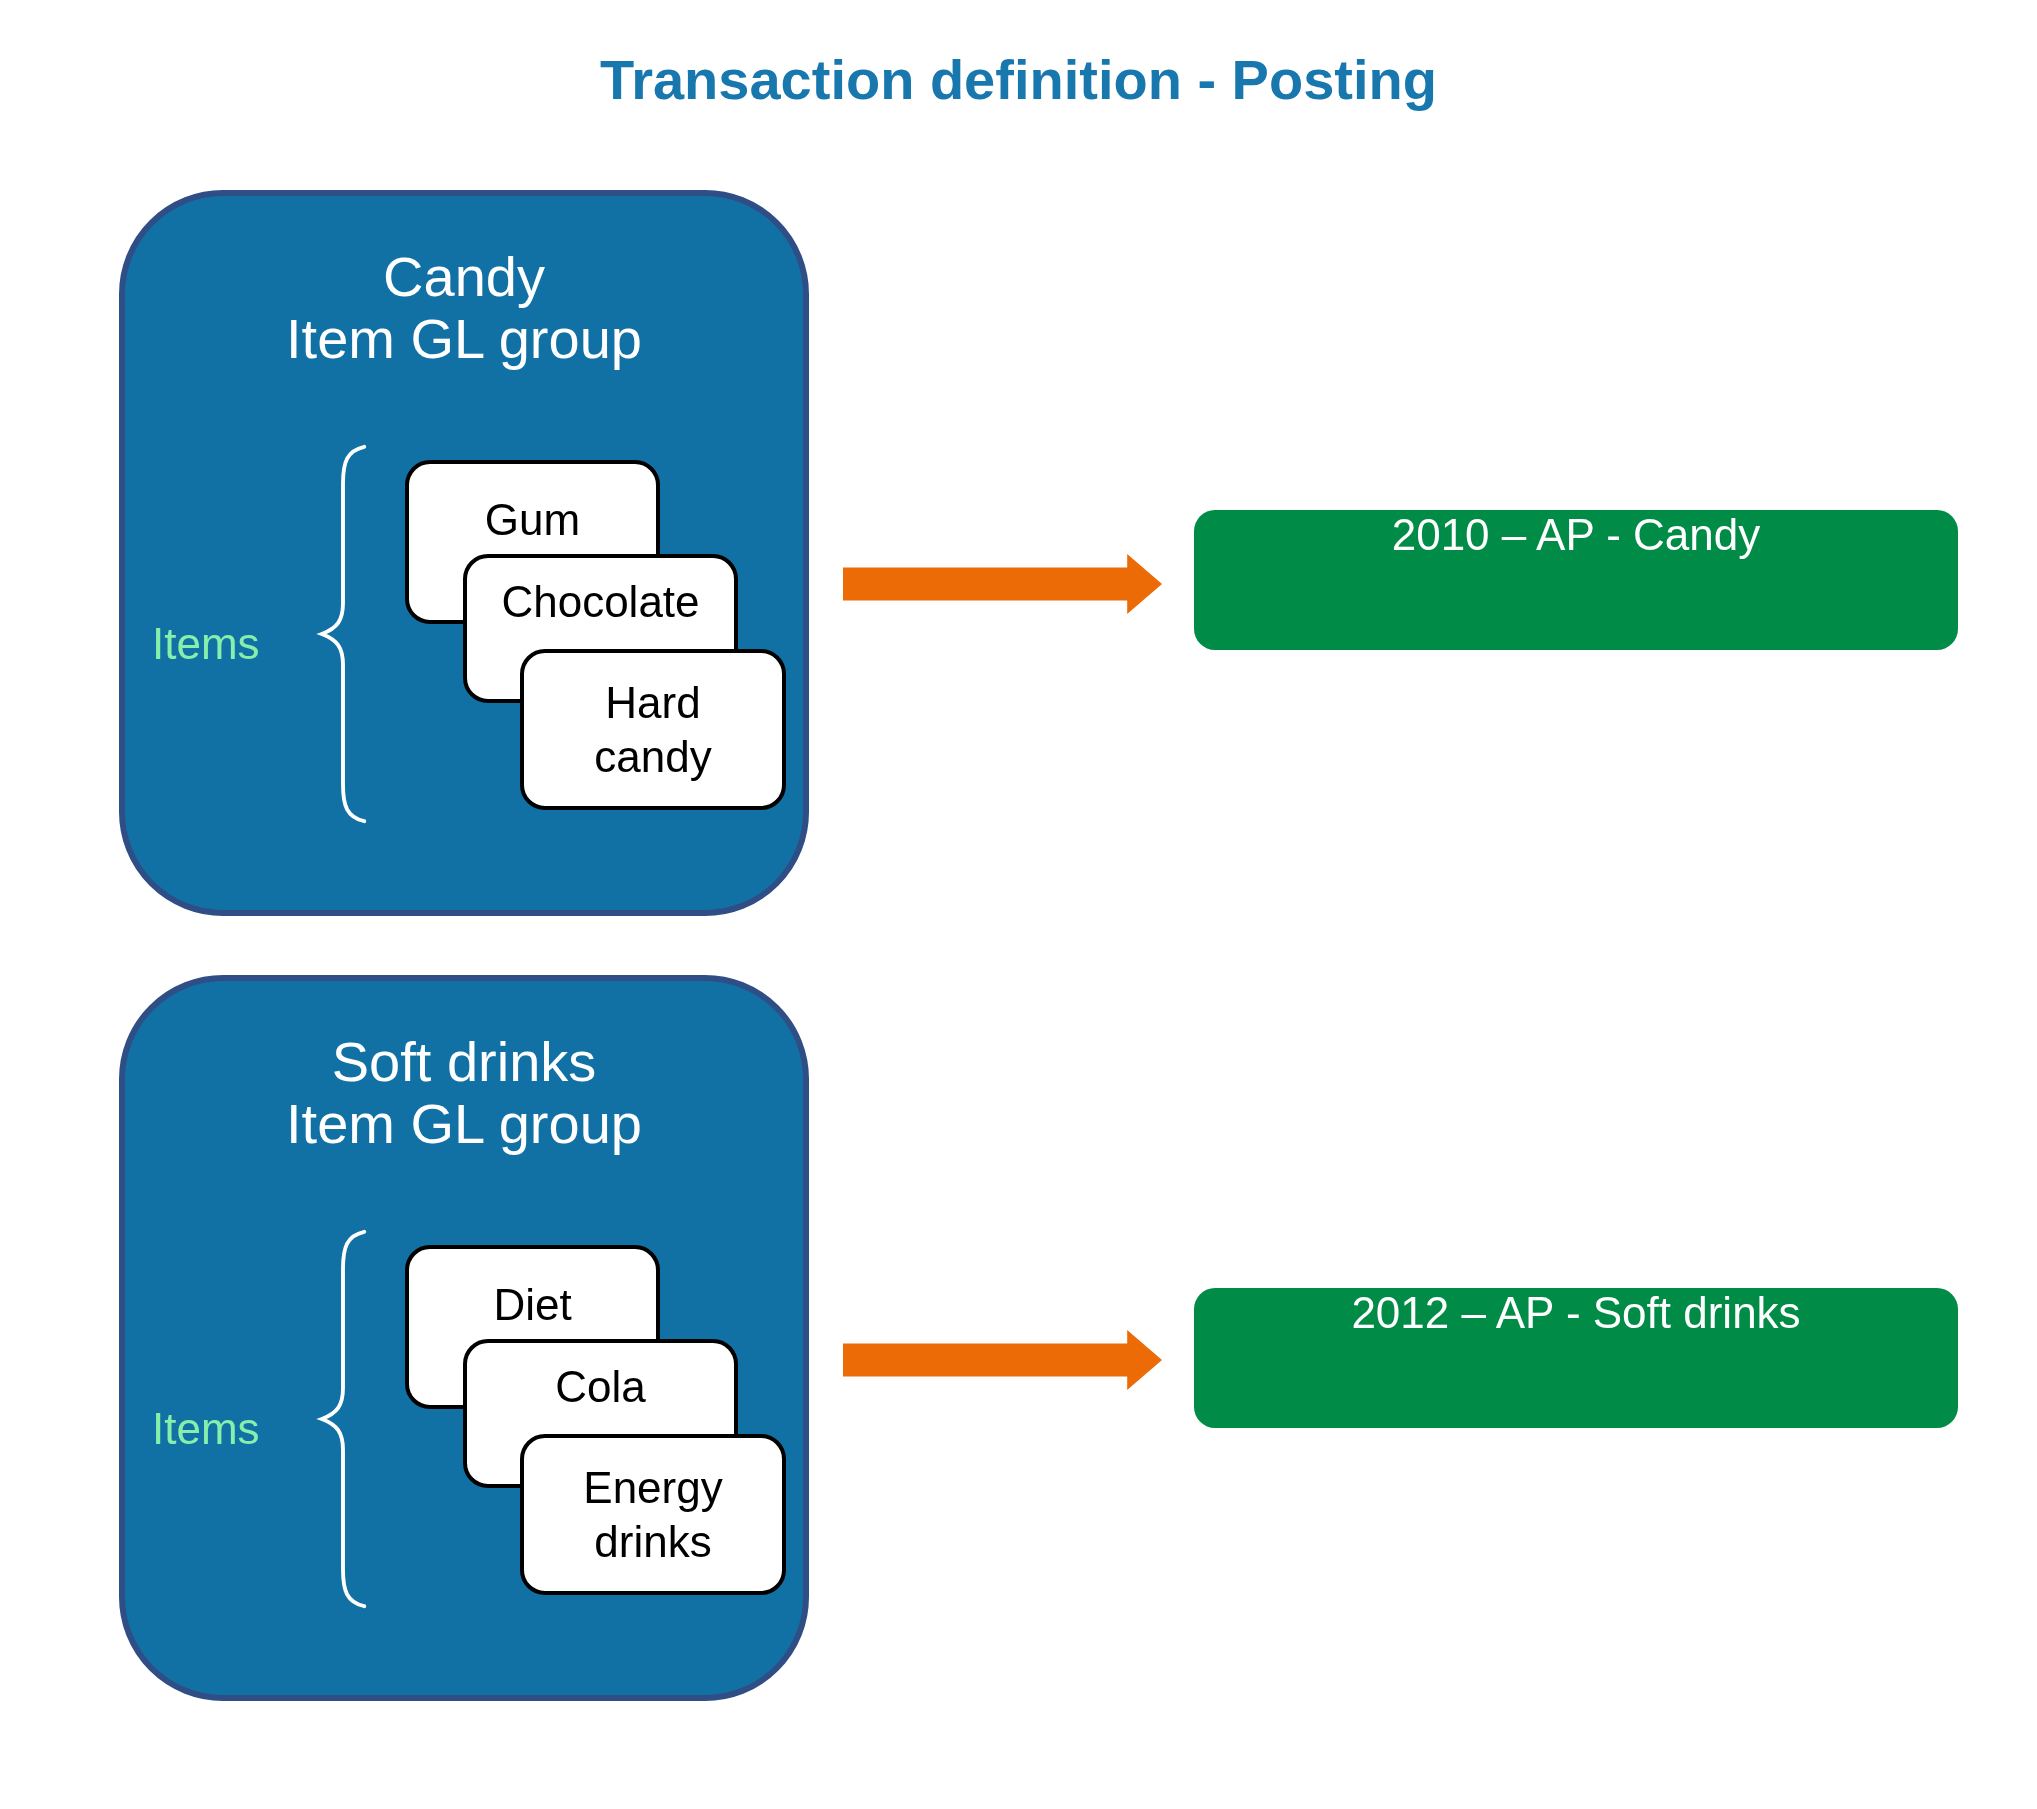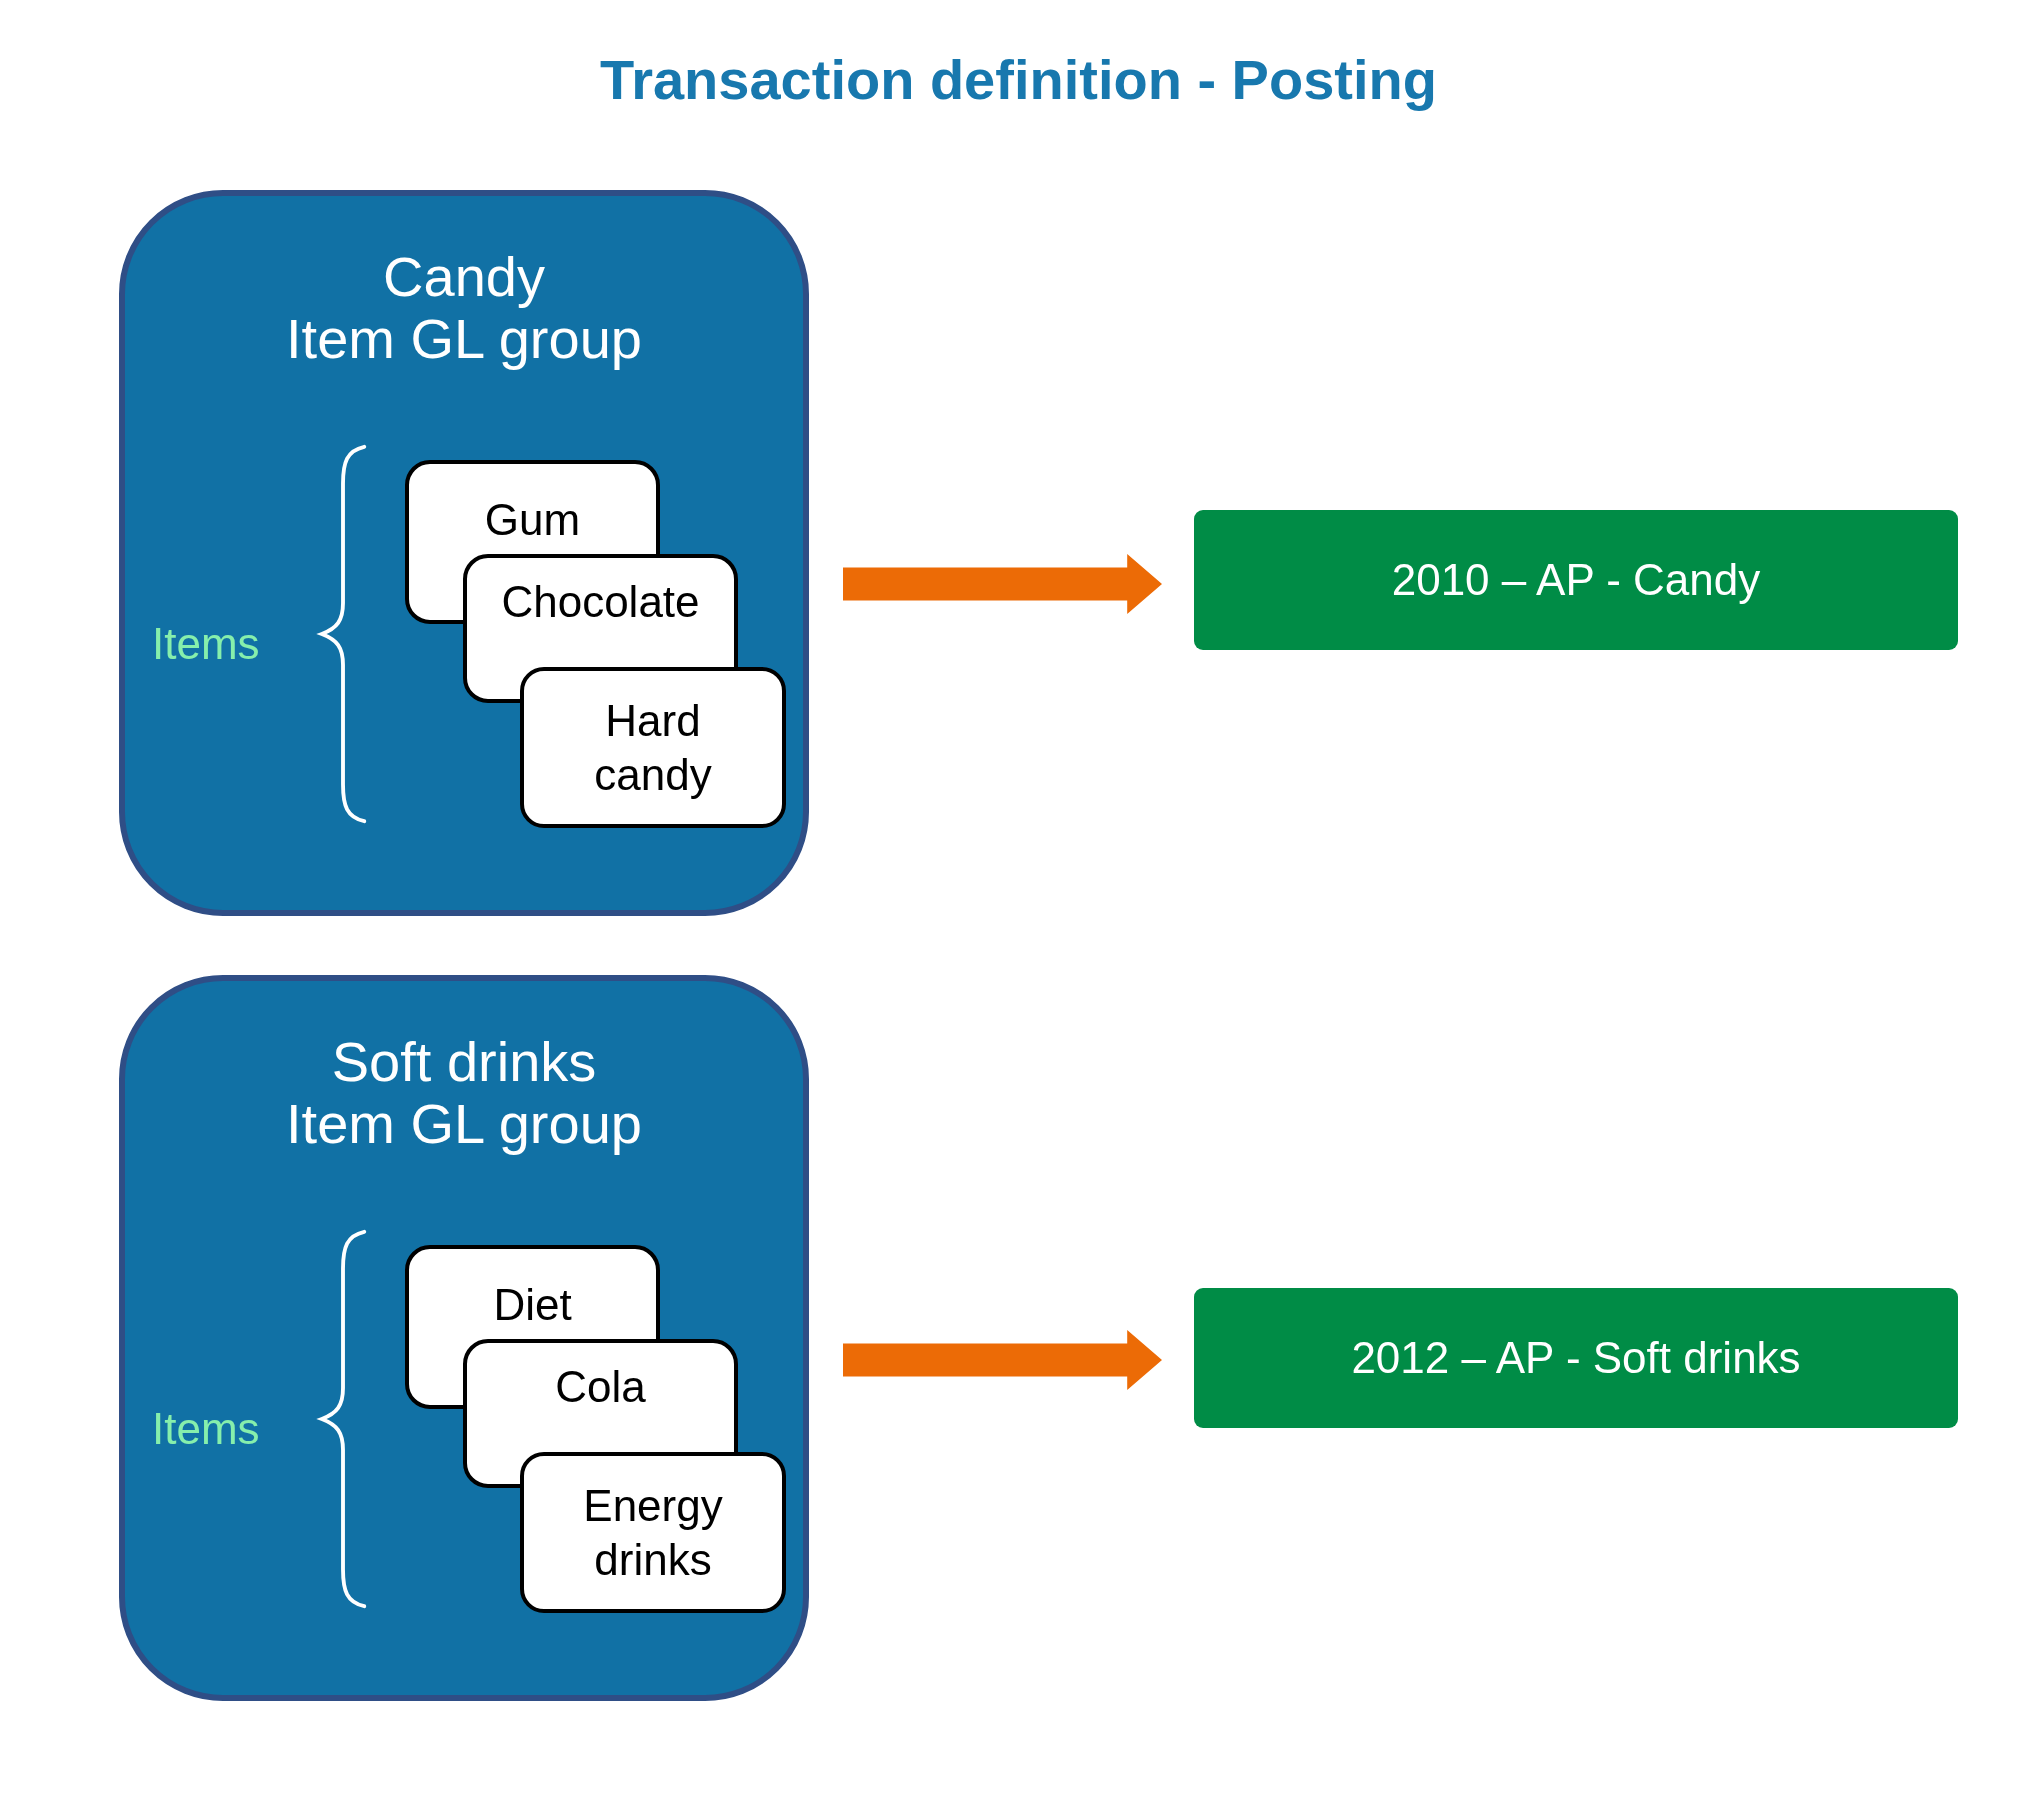--- a/index.html
+++ b/index.html
@@ -59,39 +59,38 @@
     box-sizing:border-box;
     color:#000000;
     font-size:44px;
     line-height:54px;
     display:flex;
     justify-content:center;
     text-align:center;
   }
   .card-1{left:280px;top:264px;width:255px;height:164px;align-items:flex-start;padding-top:29px;}
   .card-2{left:338px;top:358px;width:275px;height:149px;align-items:flex-start;padding-top:17.4px;}
-  .card-3{left:395px;top:471px;width:266px;height:161px;align-items:center;border-radius:24px;}
+  .card-3{left:395px;top:453px;width:266px;height:161px;align-items:center;}
   .card-3 .wrap{display:inline-block;max-width:174px;}
   .arrow{
     position:absolute;
     left:843px;
     width:319px;height:60px;
   }
   .arrow.a1{top:554px;}
   .arrow.a2{top:1330px;}
   .account-box{
     position:absolute;
     left:1194px;
     width:764px;height:140px;
     background:#008C46;
-    border-radius:9px;
+    border-radius:21px;
     color:#ffffff;
     font-size:44px;
     display:flex;
-    align-items:center;
     justify-content:center;
     text-align:center;
   }
   .account-box.acc1{top:510px;}
   .account-box.acc2{top:1288px;}
 </style>
 </head>
 <body>
 
 <div class="canvas">

